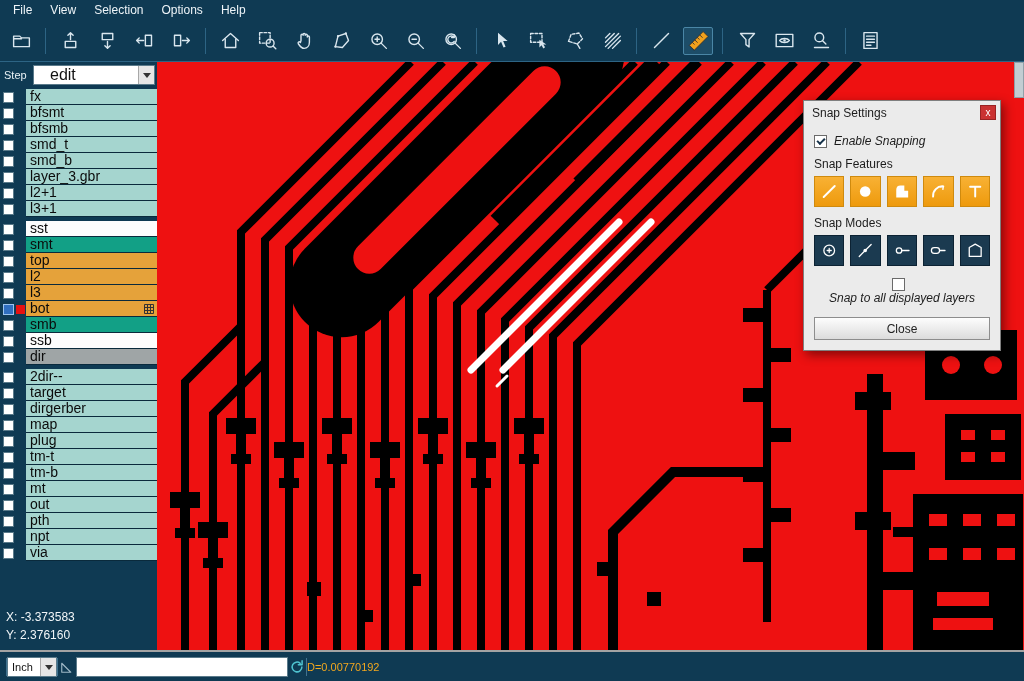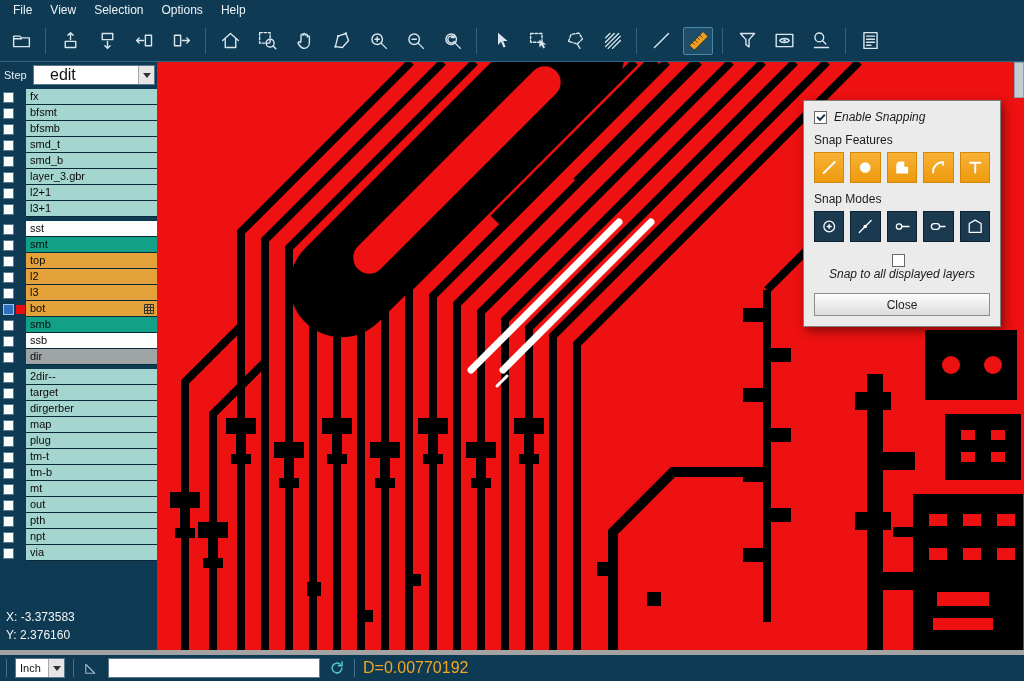--- a/index.html
+++ b/index.html
@@ -27,21 +27,21 @@
   .combo{flex:1;height:20px;background:#fff;border:1px solid #5a7a8a;display:flex;align-items:stretch;box-sizing:border-box;}
   .combo .val{flex:1;font-size:16px;line-height:18px;padding-left:16px;color:#111;overflow:hidden;}
   .droparrow{width:15px;background:#e6e6e6;border-left:1px solid #a8a8a8;display:flex;align-items:center;justify-content:center;flex:none;}
   .droparrow::after{content:'';border:4px solid transparent;border-top:5px solid #333;margin-top:5px;}
   .layerlist{margin-top:1px;}
   .lrow{display:flex;align-items:stretch;height:16px;}
   .lcell{width:26px;display:flex;align-items:center;gap:2px;padding-left:3px;box-sizing:border-box;flex:none;}
   .lcheck{width:9px;height:9px;background:#fff;border:1px solid #5a7a8a;display:inline-block;flex:none;}
   .lcheck.sel{background:#2f6fc0;border-color:#9cc4ee;}
   .lswatch{width:9px;height:9px;background:#e51111;display:inline-block;flex:none;}
-  .llabel{flex:1;font-size:11px;line-height:15px;color:#0b0b0b;padding:0 3px 0 4px;
+  .llabel{flex:1;font-size:14px;line-height:15px;color:#0b0b0b;padding:0 3px 0 4px;
     border-bottom:1px solid #0a2a3c;display:flex;justify-content:space-between;align-items:center;overflow:hidden;}
   .c-teal{background:#a5d5cf;} .c-white{background:#fdfdfd;align-items:center;} .c-green{background:#12a086;}
   .c-orange{background:#e5a23a;} .c-gray{background:#9fa5a6;}
   .lgap{height:4px;}
   .lgrid svg{width:10px;height:10px;display:block;}
   .coords{position:absolute;left:6px;top:546px;color:#f2f6f8;font-size:12px;line-height:18px;}
 
   
   .canvas{position:absolute;left:157px;top:62px;width:867px;height:588px;background:#ee1111;}
   .canvas svg{display:block;width:867px;height:588px;}
@@ -65,28 +65,28 @@
   .btnrow{display:flex;gap:6px;}
   .fbtn{width:31px;height:31px;background:linear-gradient(#f8b134,#ee9a0d);border:1px solid #cf8a0e;padding:4px;cursor:default;box-sizing:border-box;}
   .mbtn{width:31px;height:31px;background:#1b3a50;border:1px solid #0c2233;padding:4px;cursor:default;box-sizing:border-box;}
   .sicon{width:100%;height:100%;display:block;stroke:#fff;fill:none;stroke-linecap:round;stroke-linejoin:round;}
   .fbtn .sicon{stroke-width:2.3;} .mbtn .sicon{stroke-width:1.5;}
   .dclosebtn{display:block;width:100%;height:23px;margin-top:12px;background:linear-gradient(#fdfdfd,#dcdcdc);
     border:1px solid #8d8d8d;font-size:12px;font-family:inherit;color:#222;cursor:default;}
 
   
   .statusbar{position:absolute;left:0;bottom:0;width:1024px;height:31px;background:#0f3a53;
-    border-top:5px solid #a3a3a3;display:flex;align-items:center;gap:8px;padding-left:6px;box-sizing:border-box;}
+    border-top:2px solid #a3a3a3;display:flex;align-items:center;gap:0;padding-left:6px;box-sizing:border-box;}
   .grip{width:1px;height:18px;background:#3f7290;flex:none;}
   .unitbox{width:50px;height:20px;background:#fff;border:1px solid #5a7a8a;display:flex;align-items:stretch;box-sizing:border-box;flex:none;}
   .statinput{width:212px;height:20px;background:#fff;border:1px solid #5a7a8a;font-size:11px;
     padding:0 4px;box-sizing:border-box;font-family:inherit;}
   .sticonbox svg{width:18px;height:18px;display:block;}
   .sticon{stroke:#9fb8c6;fill:none;stroke-width:1.5;stroke-linecap:round;stroke-linejoin:round;}
-  .dist{color:#f2a71e;font-size:16px;}
+  .dist{color:#f2a71e;font-size:11px;}
 </style>
 </head>
 <body>
 
 <div class="stage">
 
   <div class="menubar">
       <div class="menu-item">File</div>
       <div class="menu-item">View</div>
       <div class="menu-item">Selection</div>
@@ -591,20 +591,24 @@
         <line x1="314" y1="308" x2="462" y2="160"></line>
         <line x1="346" y1="308" x2="494" y2="160"></line>
         <line x1="350" y1="314" x2="340" y2="324" stroke-width="3"></line>
       </g>
     </svg>
   </div>
 
   <div class="vthumb"></div>
 
   <div class="dialog">
+    <div class="dtitle">
+      <span>Snap Settings</span>
+      <button class="dclose">x</button>
+    </div>
     <div class="dbody">
       <div class="drow">
         <span class="dcheck checked"></span>
         <span>Enable Snapping</span>
       </div>
       <div class="seclabel">Snap Features</div>
       <div class="btnrow">
           <button class="fbtn">
             <svg class="sicon" viewBox="0 0 24 24">
               <path d="M5.5 18.5 18.5 5.5"></path>

